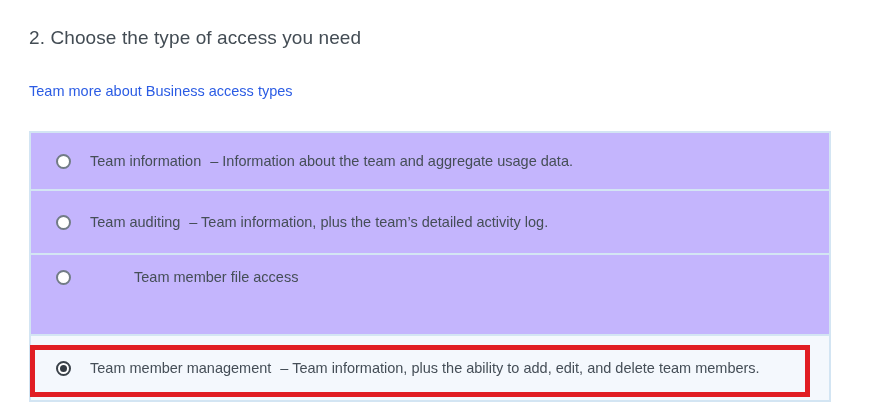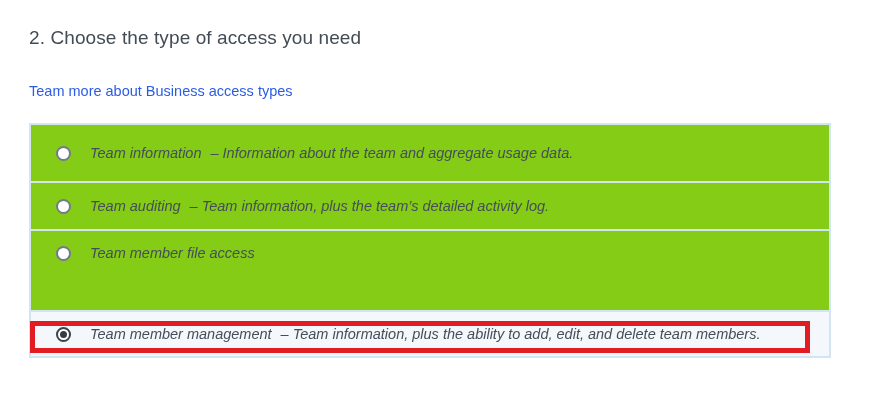--- a/index.html
+++ b/index.html
@@ -34,43 +34,43 @@
   .learn-link {
     display: inline-block;
     margin-top: 29px;
     font-size: 14.5px;
     line-height: 20px;
     color: var(--link_blue);
     text-decoration: none;
     cursor: pointer;
   }
   .options {
-    margin-top: 22px;
+    margin-top: 30px;
     width: 802px;
     border: 2px solid var(--panel_border);
-    background: #84cc16;
-    font-style: italic;
+    background: #c4b5fd;
   }
   .row {
     position: relative;
     display: flex;
     align-items: center;
     padding-left: 25px;
     font-size: 14.5px;
     line-height: 20px;
   }
   .row:not(:last-child) { border-bottom: 2px solid var(--panel_border); }
   .row-1 { height: 58px; }
-  .row-2 { height: 48px; }
+  .row-2 { height: 64px; }
   .row-3 { display: block; height: 81px; padding: 12px 0 20px 6px; }
-  .row-4 { height: 44px; background: var(--selected_row_bg); }
+  .row-4 { height: 64px; background: var(--selected_row_bg); }
   .line1 {
     display: flex;
     align-items: center;
     margin-left: 19px;
+    gap: 44px;
   }
   .row-3 .desc-line2 { margin-top: 9px; }
   .radio {
     flex: 0 0 auto;
     width: 15px;
     height: 15px;
     border: 2px solid var(--radio_border);
     border-radius: 50%;
     background: #ffffff;
     position: relative;

